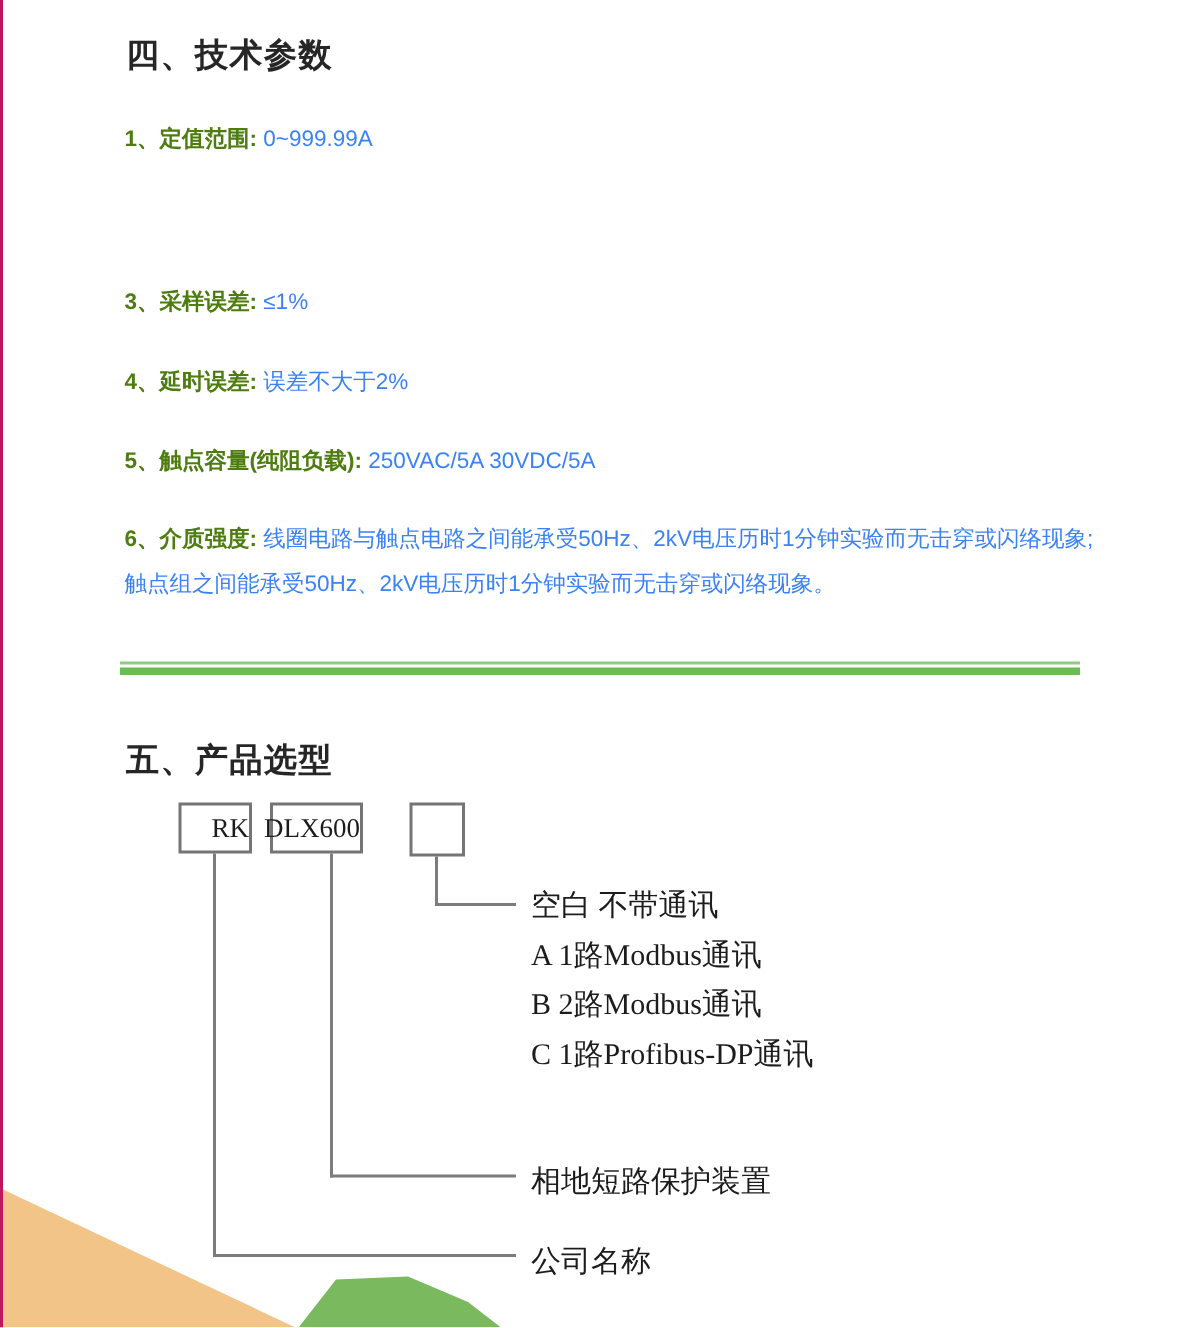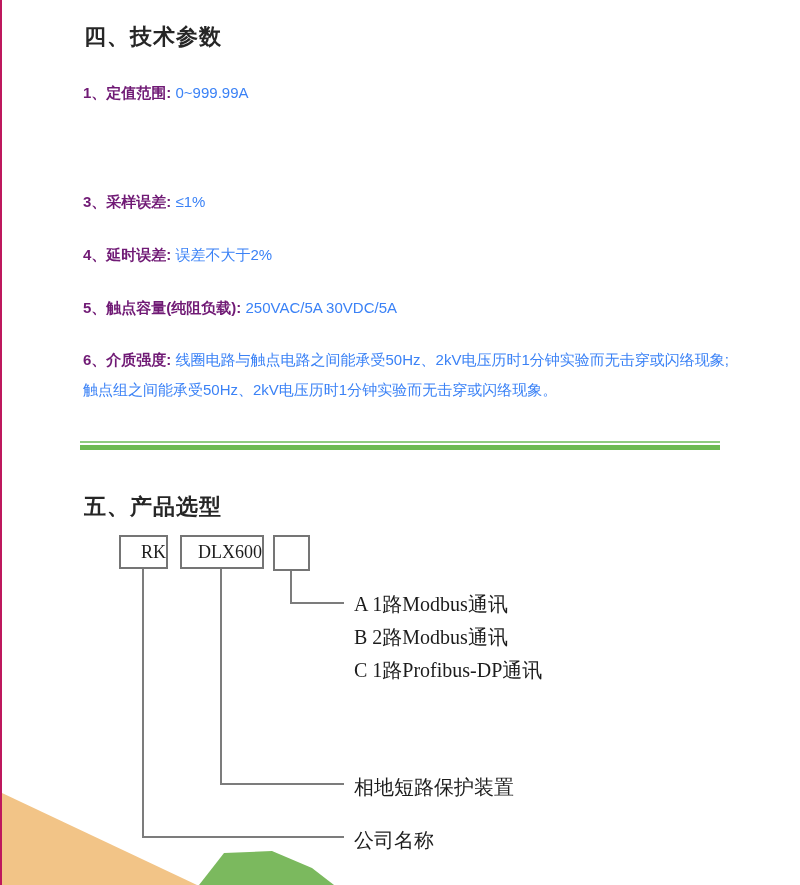--- a/index.html
+++ b/index.html
@@ -12,21 +12,21 @@
     position:absolute;left:82px;margin:0;
     font-family:"Liberation Serif","DejaVu Serif",serif;
     font-weight:bold;font-size:22px;color:#262626;letter-spacing:1px;
   }
   .t1{top:22px;}
   .t2{top:492px;}
   .param-item{
     position:absolute;left:81px;width:655px;
     font-size:15px;line-height:30px;color:#404040;
   }
-  .plabel{color:#701a75;font-weight:bold;}
+  .plabel{color:#4d7c0f;font-weight:bold;}
   .pvalue{color:#3b82f6;}
   .divider{position:absolute;left:78px;top:441px;width:640px;}
   .divider .thin{height:2px;background:#8fcb80;}
   .divider .thick{height:5px;background:#6cba52;margin-top:2px;}
   .mbox{
     position:absolute;top:535px;height:34px;
     border:2px solid #757575;background:#fff;
     display:flex;align-items:center;justify-content:flex-end;
     font-family:"Liberation Serif","DejaVu Serif",serif;
     font-size:18px;color:#1c1c1c;box-sizing:border-box;
@@ -75,35 +75,36 @@
   <div class="divider">
     <div class="thin"></div>
     <div class="thick"></div>
   </div>
 
   <h1 class="sec-title t2">五、产品选型</h1>
 
   <div class="mbox" style="left:117px;width:49px">
     <span>RK</span>
   </div>
-  <div class="mbox" style="left:178px;width:84px">
+  <div class="mbox" style="left:178px;width:62px">
     <span>DLX600</span>
   </div>
   <div class="mbox" style="left:271px;width:37px;height:36px">
     <span></span>
   </div>
 
   <div class="dline" style="left:140px;top:569px;width:2px;height:268px"></div>
   <div class="dline" style="left:140px;top:836px;width:202px;height:2px"></div>
   <div class="dline" style="left:218px;top:569px;width:2px;height:216px"></div>
   <div class="dline" style="left:218px;top:783px;width:124px;height:2px"></div>
   <div class="dline" style="left:288px;top:571px;width:2px;height:33px"></div>
   <div class="dline" style="left:288px;top:602px;width:54px;height:2px"></div>
 
   <div class="opt-list">
+    <div>空白 不带通讯</div>
     <div>A 1路Modbus通讯</div>
     <div>B 2路Modbus通讯</div>
     <div>C 1路Profibus-DP通讯</div>
   </div>
 
   <div class="diag-label" style="top:774px">相地短路保护装置</div>
   <div class="diag-label" style="top:827px">公司名称</div>
 
   <svg class="deco" width="340" height="105" viewBox="0 0 340 105">
     <polygon points="0,13 195,105 0,105" fill="#f2c487"></polygon>

